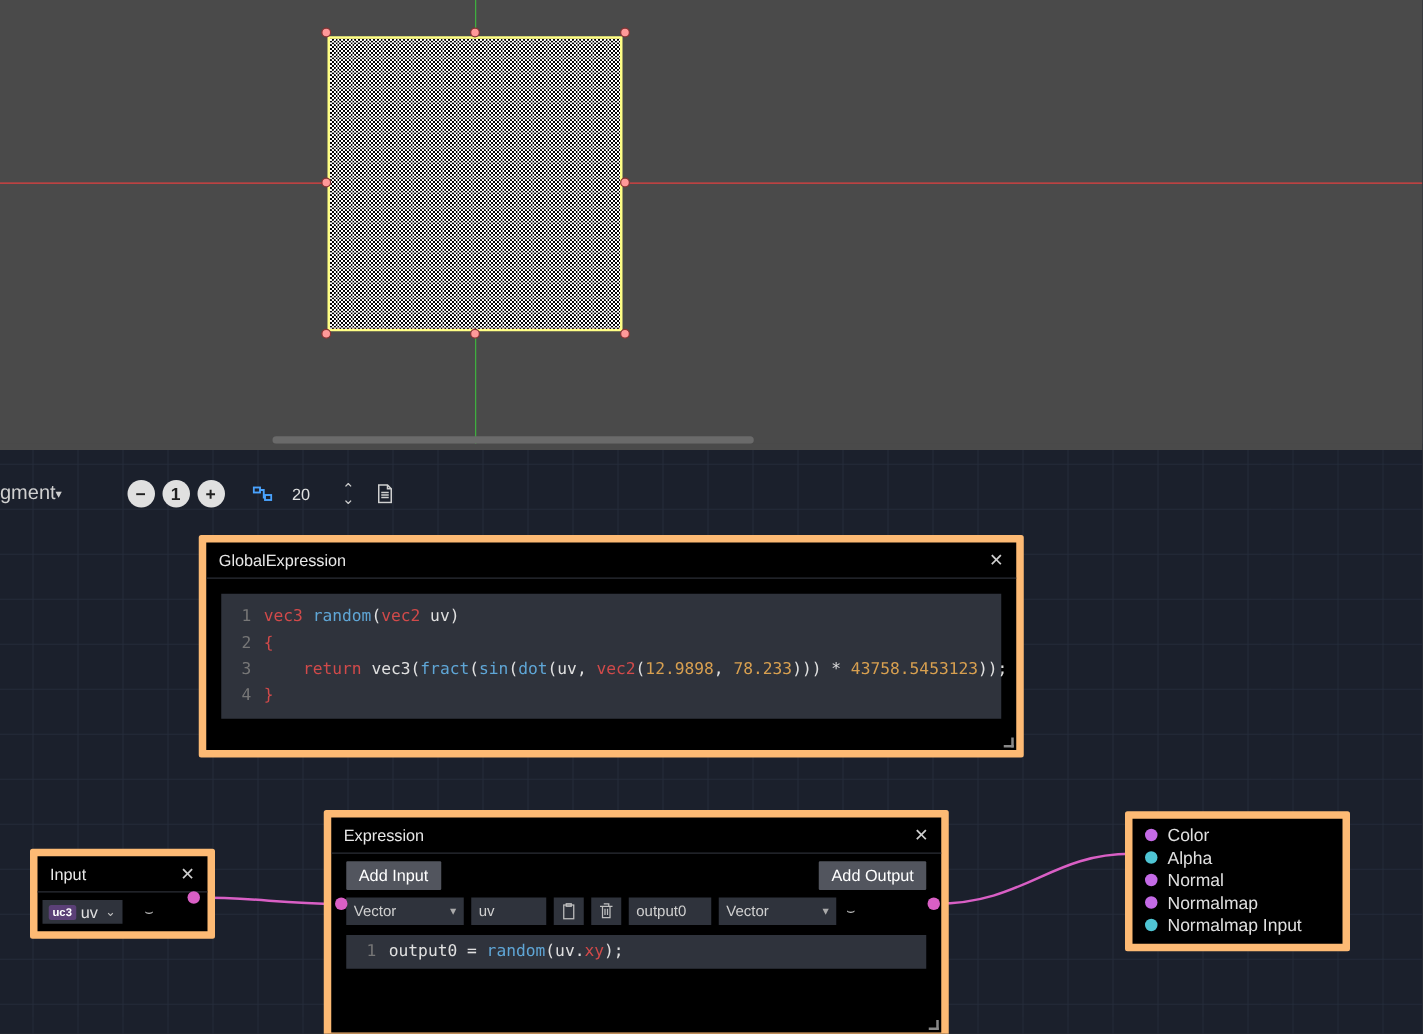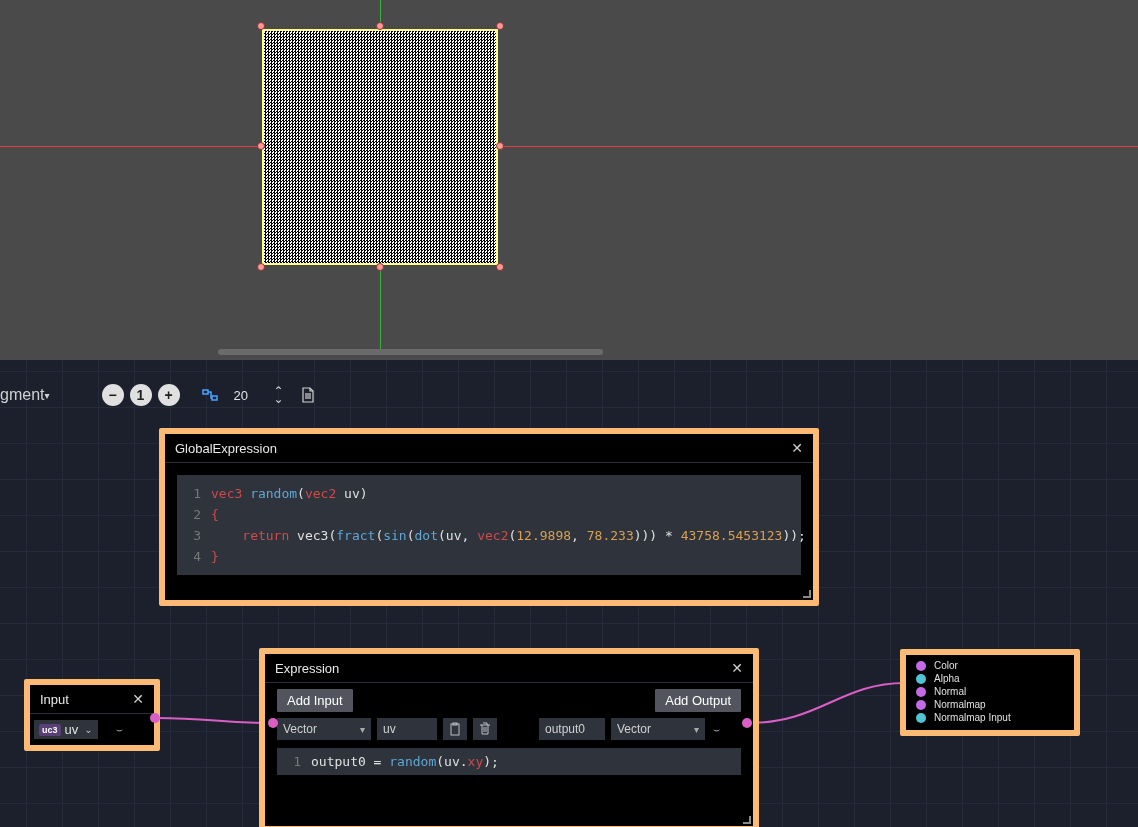--- a/index.html
+++ b/index.html
@@ -200,21 +200,21 @@
   .c-xy   { color: #d14a4a; }
   .c-dot  { color: #e0e0e0; }
   .c-uv   { color: #e0e0e0; }
   .c-return { color: #d14a4a; }
   .c-brace { color: #d14a4a; }
   .c-assign { color: #e0e0e0; }
 
   
   #node-input {
     left: 24px; top: 679px;
-    width: 136px;
+    width: 148px;
   }
   .input-body {
     padding: 6px 4px;
     display: flex;
     align-items: center;
     gap: 16px;
     position: relative;
   }
   .type-badge {
     background: #5b4077;
@@ -307,21 +307,21 @@
     width: 180px;
   }
   .out-list {
     padding: 4px 0 6px 0;
   }
   .out-item {
     display: flex;
     align-items: center;
     gap: 8px;
     padding: 1px 10px;
-    font-size: 10px;
+    font-size: 14px;
     color: #e0e0e0;
   }
   .port {
     width: 10px; height: 10px;
     border-radius: 50%;
     flex-shrink: 0;
   }
   .port.purple { background: #c46ae6; }
   .port.cyan   { background: #4fc5d4; }
   .port-pink { background: #d95fc5; }
@@ -484,21 +484,21 @@
       <svg viewBox="0 0 14 14">
           <g stroke="#c0c0c0" stroke-width="1" fill="none">
         <path d="M2 3 H12"></path>
             <path d="M4 3 V12 H10 V3"></path>
             <path d="M5 1 H9 V3"></path>
         <line x1="6" y1="5" x2="6" y2="10"></line>
             <line x1="8" y1="5" x2="8" y2="10"></line>
           </g>
         </svg>
     </div>
-    <input class="txt-in" style="width: 66px; margin-left: 36px;" value="output0">
+    <input class="txt-in" style="width: 66px;" value="output0">
     <div class="sel" style="width:94px">Vector</div>
     <span class="curly-caret">⌣</span>
   </div>
   <div class="expr-code" id="expr-code">
       <div class="code-line">
         <span class="ln">1</span>
         <span class="code-text"><span class="c-assign">output0 = </span><span class="c-func">random</span><span class="c-punct">(</span><span class="c-uv">uv</span><span class="c-dot">.</span><span class="c-xy">xy</span><span class="c-punct">)</span><span class="c-punct">;</span></span>
       </div>
     </div>
   <div class="resize-corner"></div>

